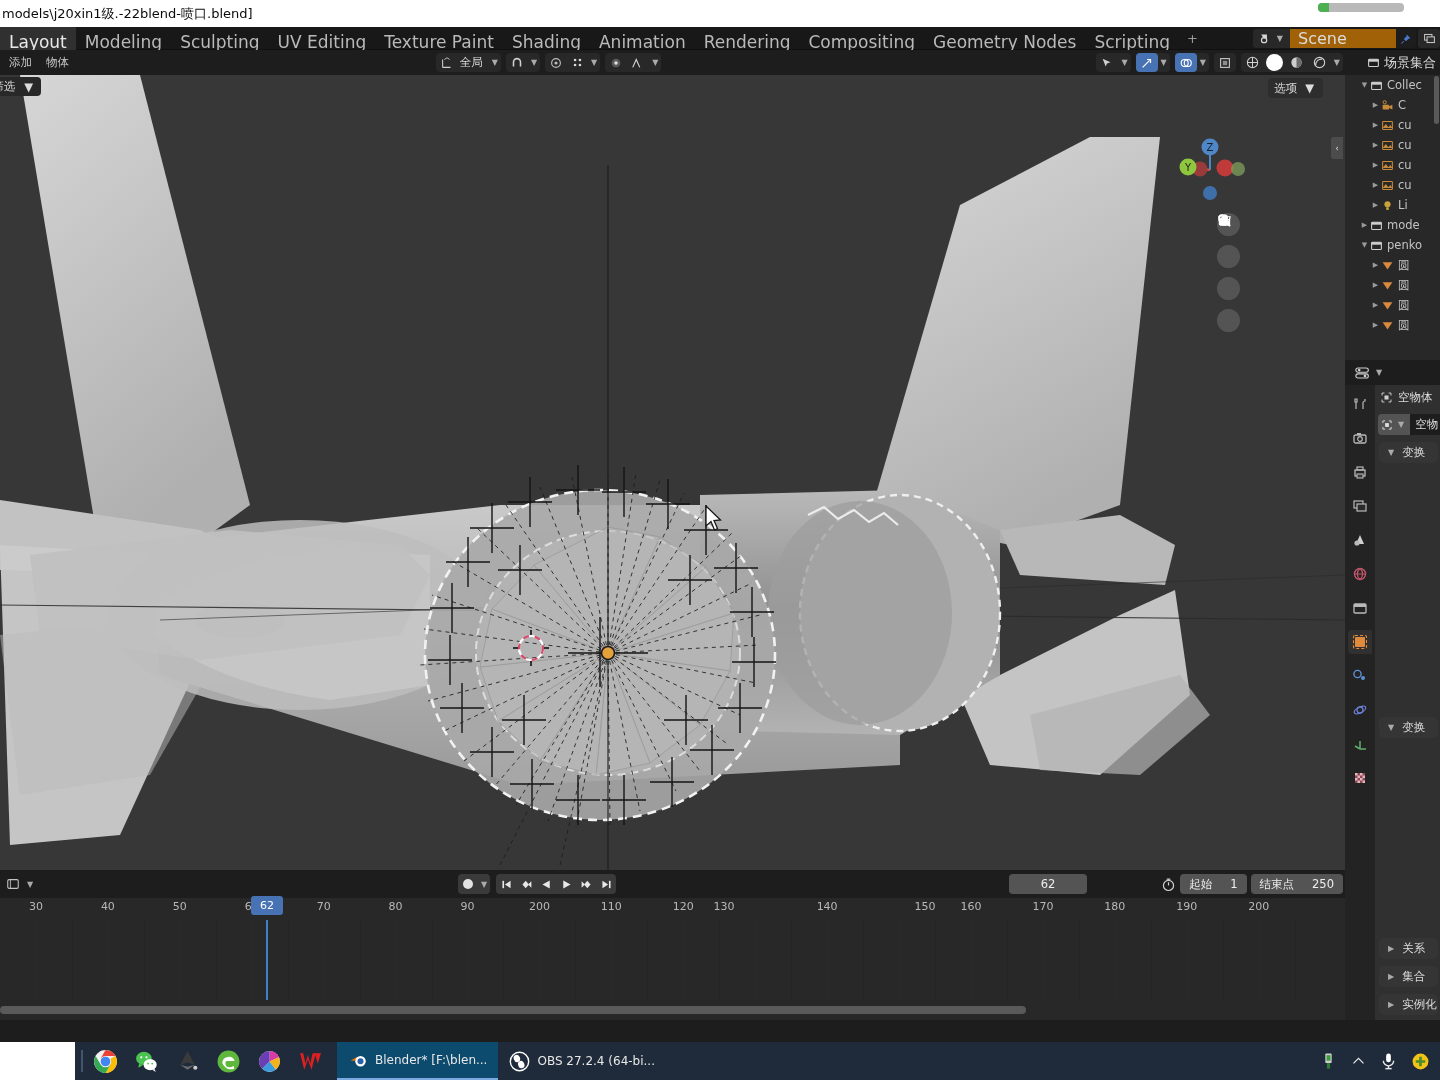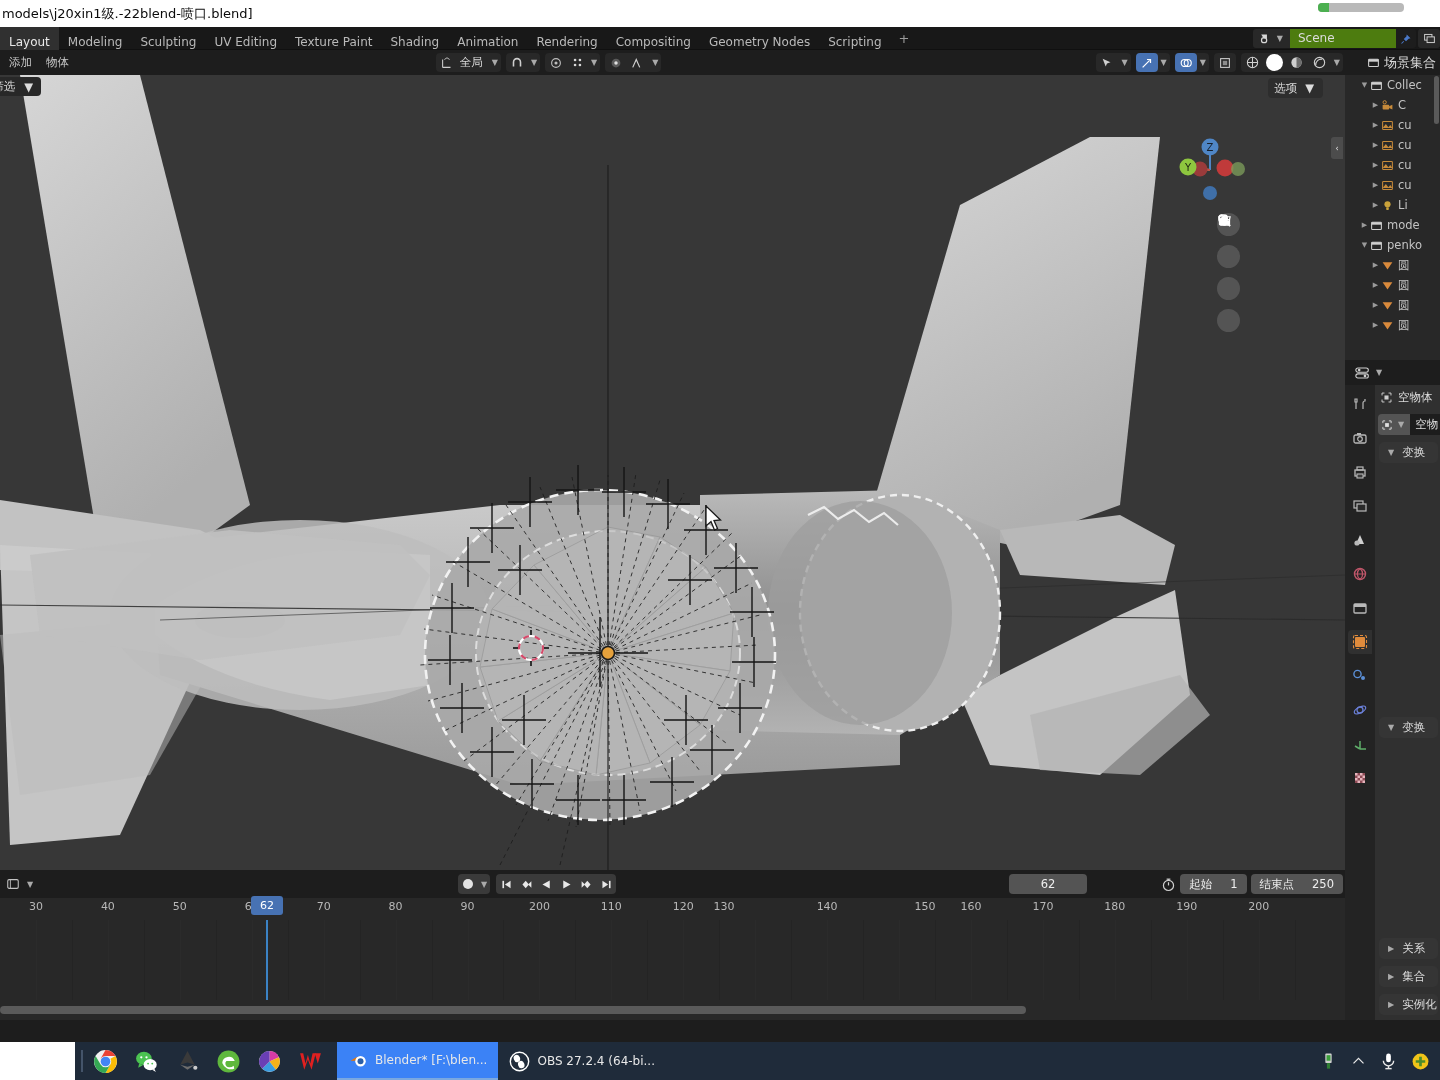--- a/index.html
+++ b/index.html
@@ -13,31 +13,31 @@
     background:#ffffff; color:#0b0b0b; font-size:13px; line-height:27px;
     padding-left:2px; white-space:nowrap; overflow:hidden; }
   .title-prog { position:absolute; right:36px; top:3px; width:86px; height:9px;
     background:#b9b9b9; border-radius:4px; overflow:hidden; }
   .title-prog i { display:block; height:100%; width:13%; background:#4caf50; }
 
   
   .topbar { position:absolute; left:0; top:27px; width:1440px; height:23px;
     background:#181818; border-bottom:1px solid #101010; }
   .tabs { display:flex; align-items:stretch; height:23px; }
-  .tab { font-size:12px; color:#b9b9b9; padding:4px 9px; line-height:23px;
+  .tab { font-size:17px; color:#b9b9b9; padding:4px 9px; line-height:23px;
     white-space:nowrap; cursor:default; }
   .tab.active { background:#303030; color:#e8e8e8; }
   .tab.plus { color:#9a9a9a; padding:0 8px; font-size:13px; }
   .topbar-right { position:absolute; right:0; top:0; height:23px;
     display:flex; align-items:center; gap:0; }
   .scene-block { display:flex; align-items:center; height:19px; margin-right:2px; }
   .scene-icon-btn { display:flex; align-items:center; gap:3px; background:#282828;
     border-radius:3px 0 0 3px; height:19px; padding:0 4px 0 5px; }
-  .scene-name { background:#4d7c0f; height:19px; min-width:106px; color:#dcdcdc;
-    font-size:12px; line-height:19px; padding:0 8px; }
+  .scene-name { background:#a16207; height:19px; min-width:106px; color:#dcdcdc;
+    font-size:16px; line-height:19px; padding:0 8px; }
   .scene-pin { background:#1d1d1d; height:19px; width:20px; border-radius:0 3px 3px 0;
     display:flex; align-items:center; justify-content:center; }
   .vlayer-block { display:flex; align-items:center; height:19px; }
   .vlayer-icon { background:#282828; height:19px; width:22px; border-radius:3px;
     display:flex; align-items:center; justify-content:center; }
 
   
   .viewport { position:absolute; left:0; top:50px; width:1345px; height:820px;
     overflow:hidden; }
   .vp-header { position:absolute; left:0; top:0; width:1345px; height:25px;
@@ -175,21 +175,21 @@
   
   .taskbar { position:absolute; left:0; top:1042px; width:1440px; height:38px;
     background:#1f2b3a; display:flex; align-items:center; }
   .tb-start { width:75px; height:38px; background:#ffffff; }
   .tb-div { width:2px; height:22px; background:#44546a; margin:0 7px 0 6px; }
   .tb-icons { display:flex; align-items:center; gap:15px; padding-left:2px; }
   .tb-ic { width:26px; height:26px; display:flex; align-items:center;
     justify-content:center; }
   .tb-win { display:flex; align-items:center; gap:7px; height:38px; padding:0 11px;
     min-width:160px; }
-  .tb-win.active { background:#3b82f6; border-bottom:2px solid #7aa8e0; }
+  .tb-win.active { background:#0c4a6e; border-bottom:2px solid #7aa8e0; }
   .tb-win span { font-size:12px; color:#e8e8e8; white-space:nowrap;
     overflow:hidden; text-overflow:ellipsis; }
   .tb-tray { position:absolute; right:4px; top:0; height:38px; display:flex;
     align-items:center; gap:13px; padding-right:6px; }
 </style>
 </head>
 <body>
 
 <div class="app">
 

